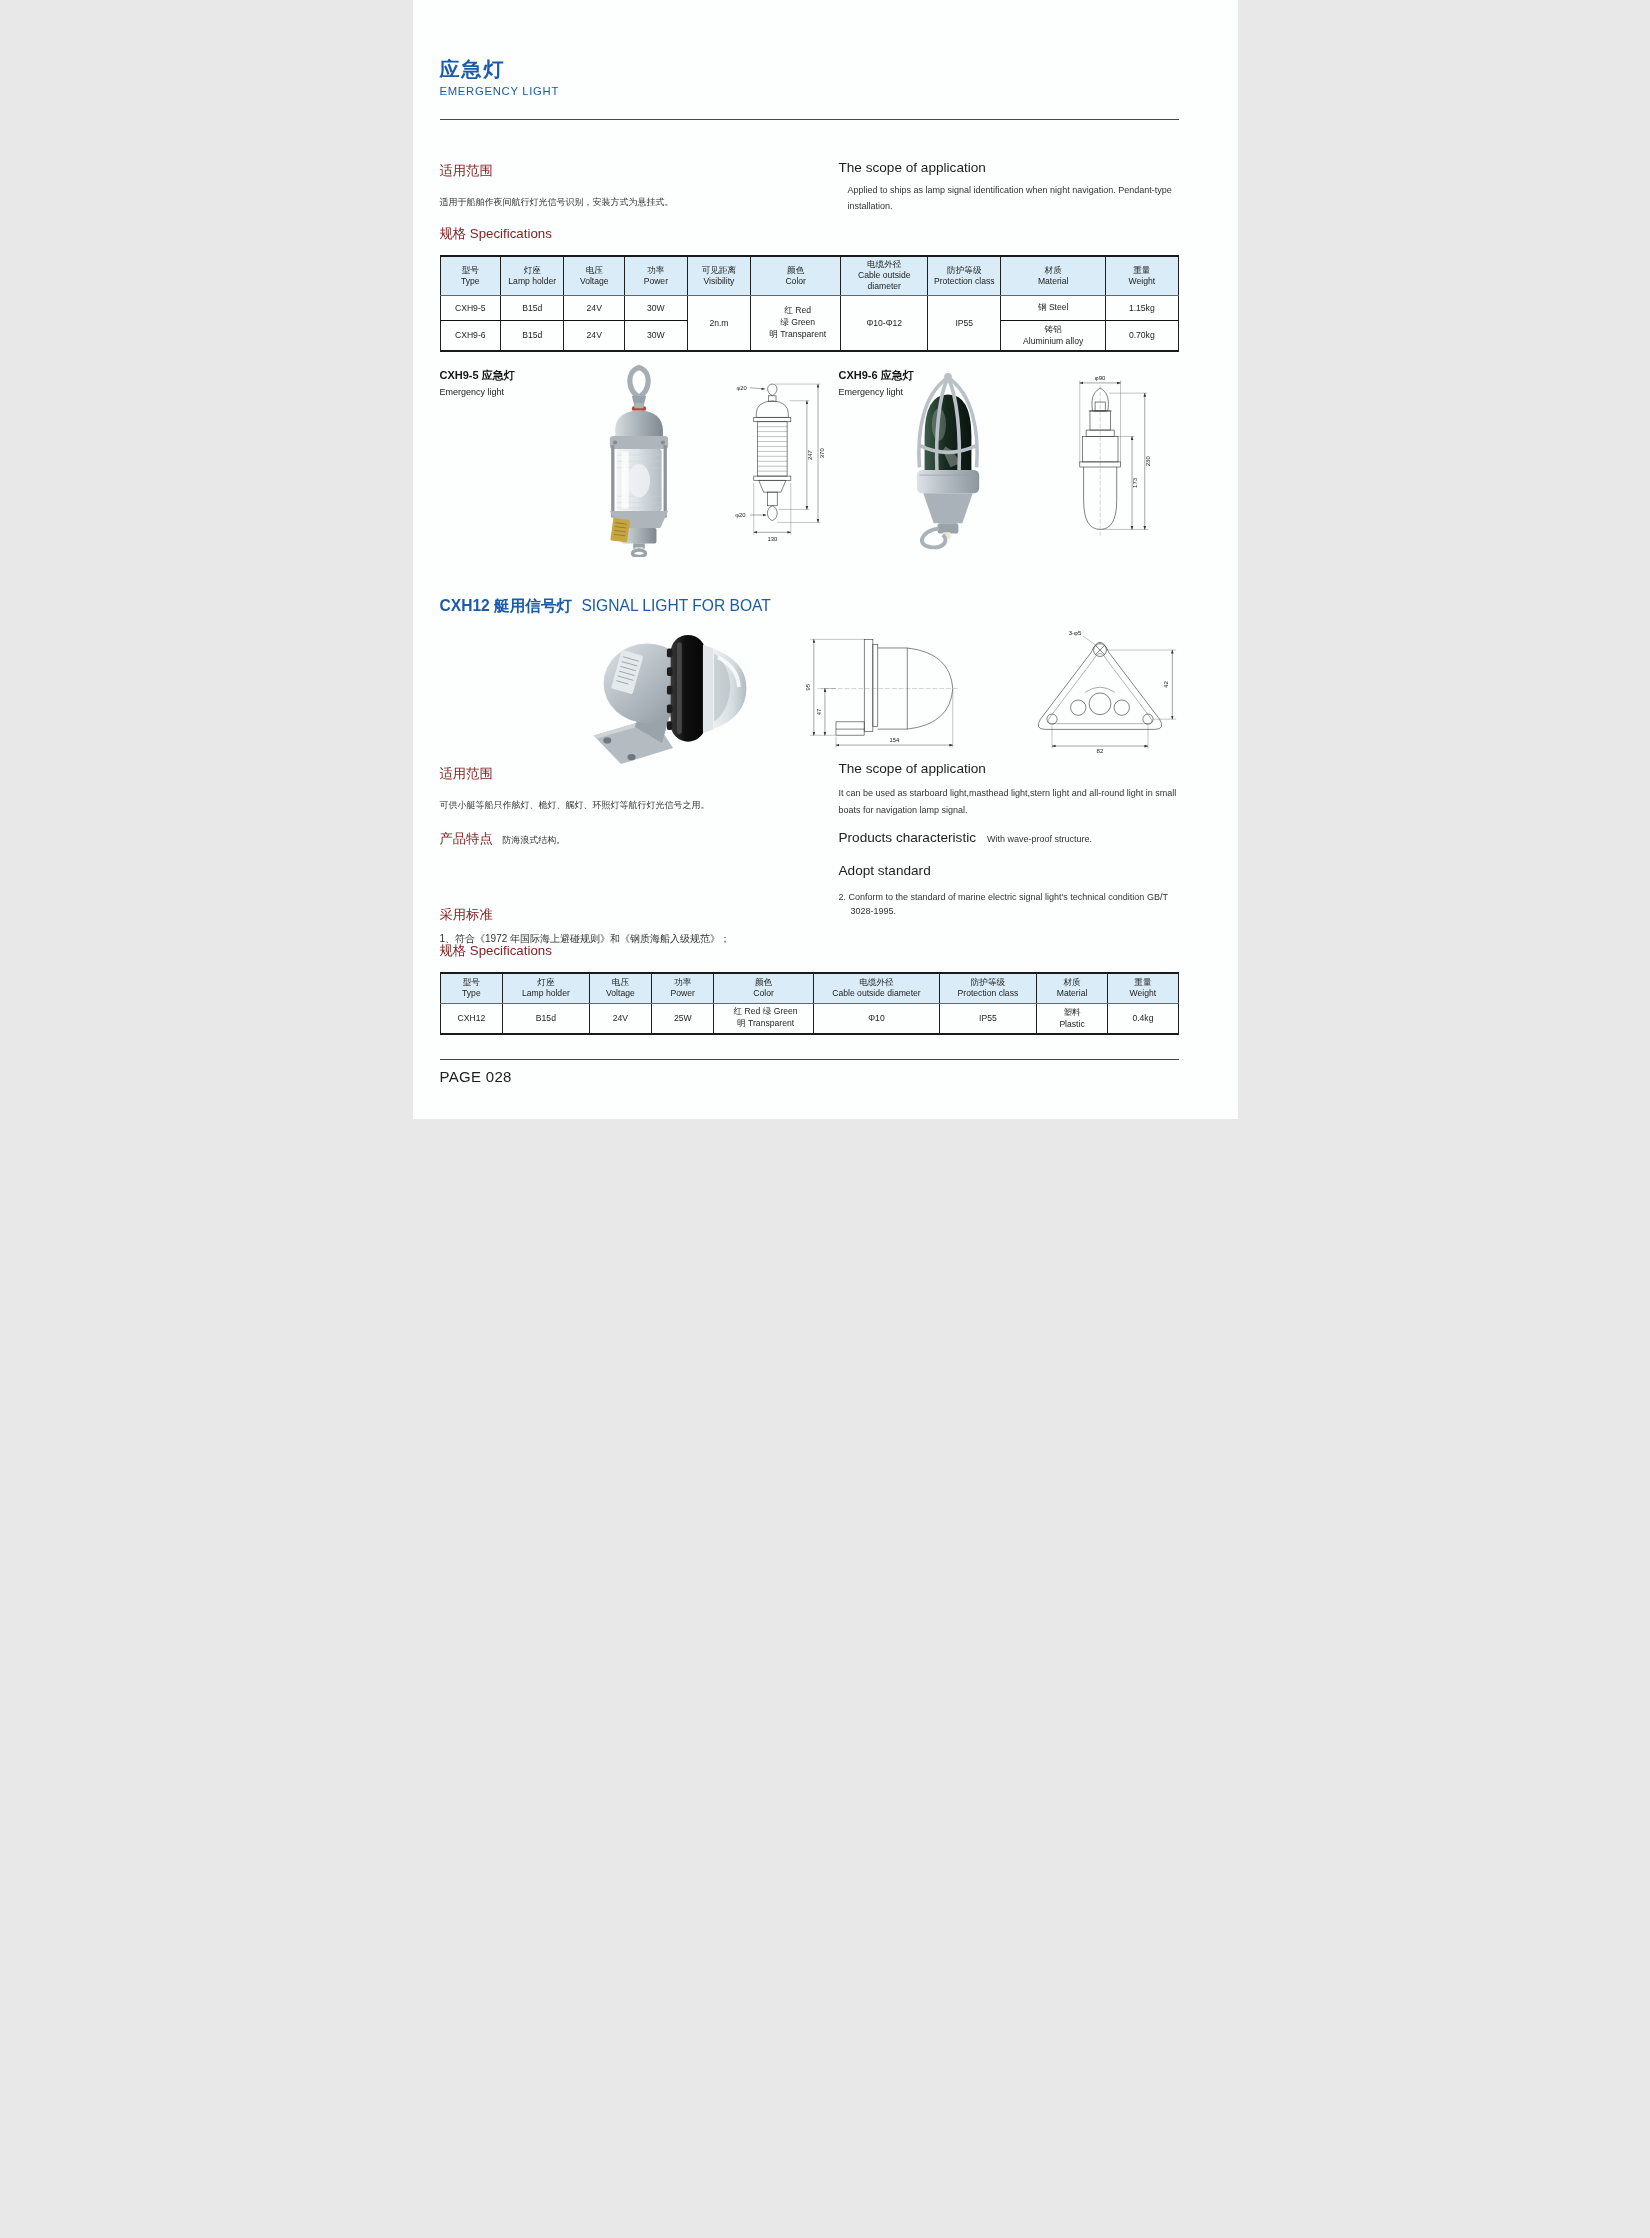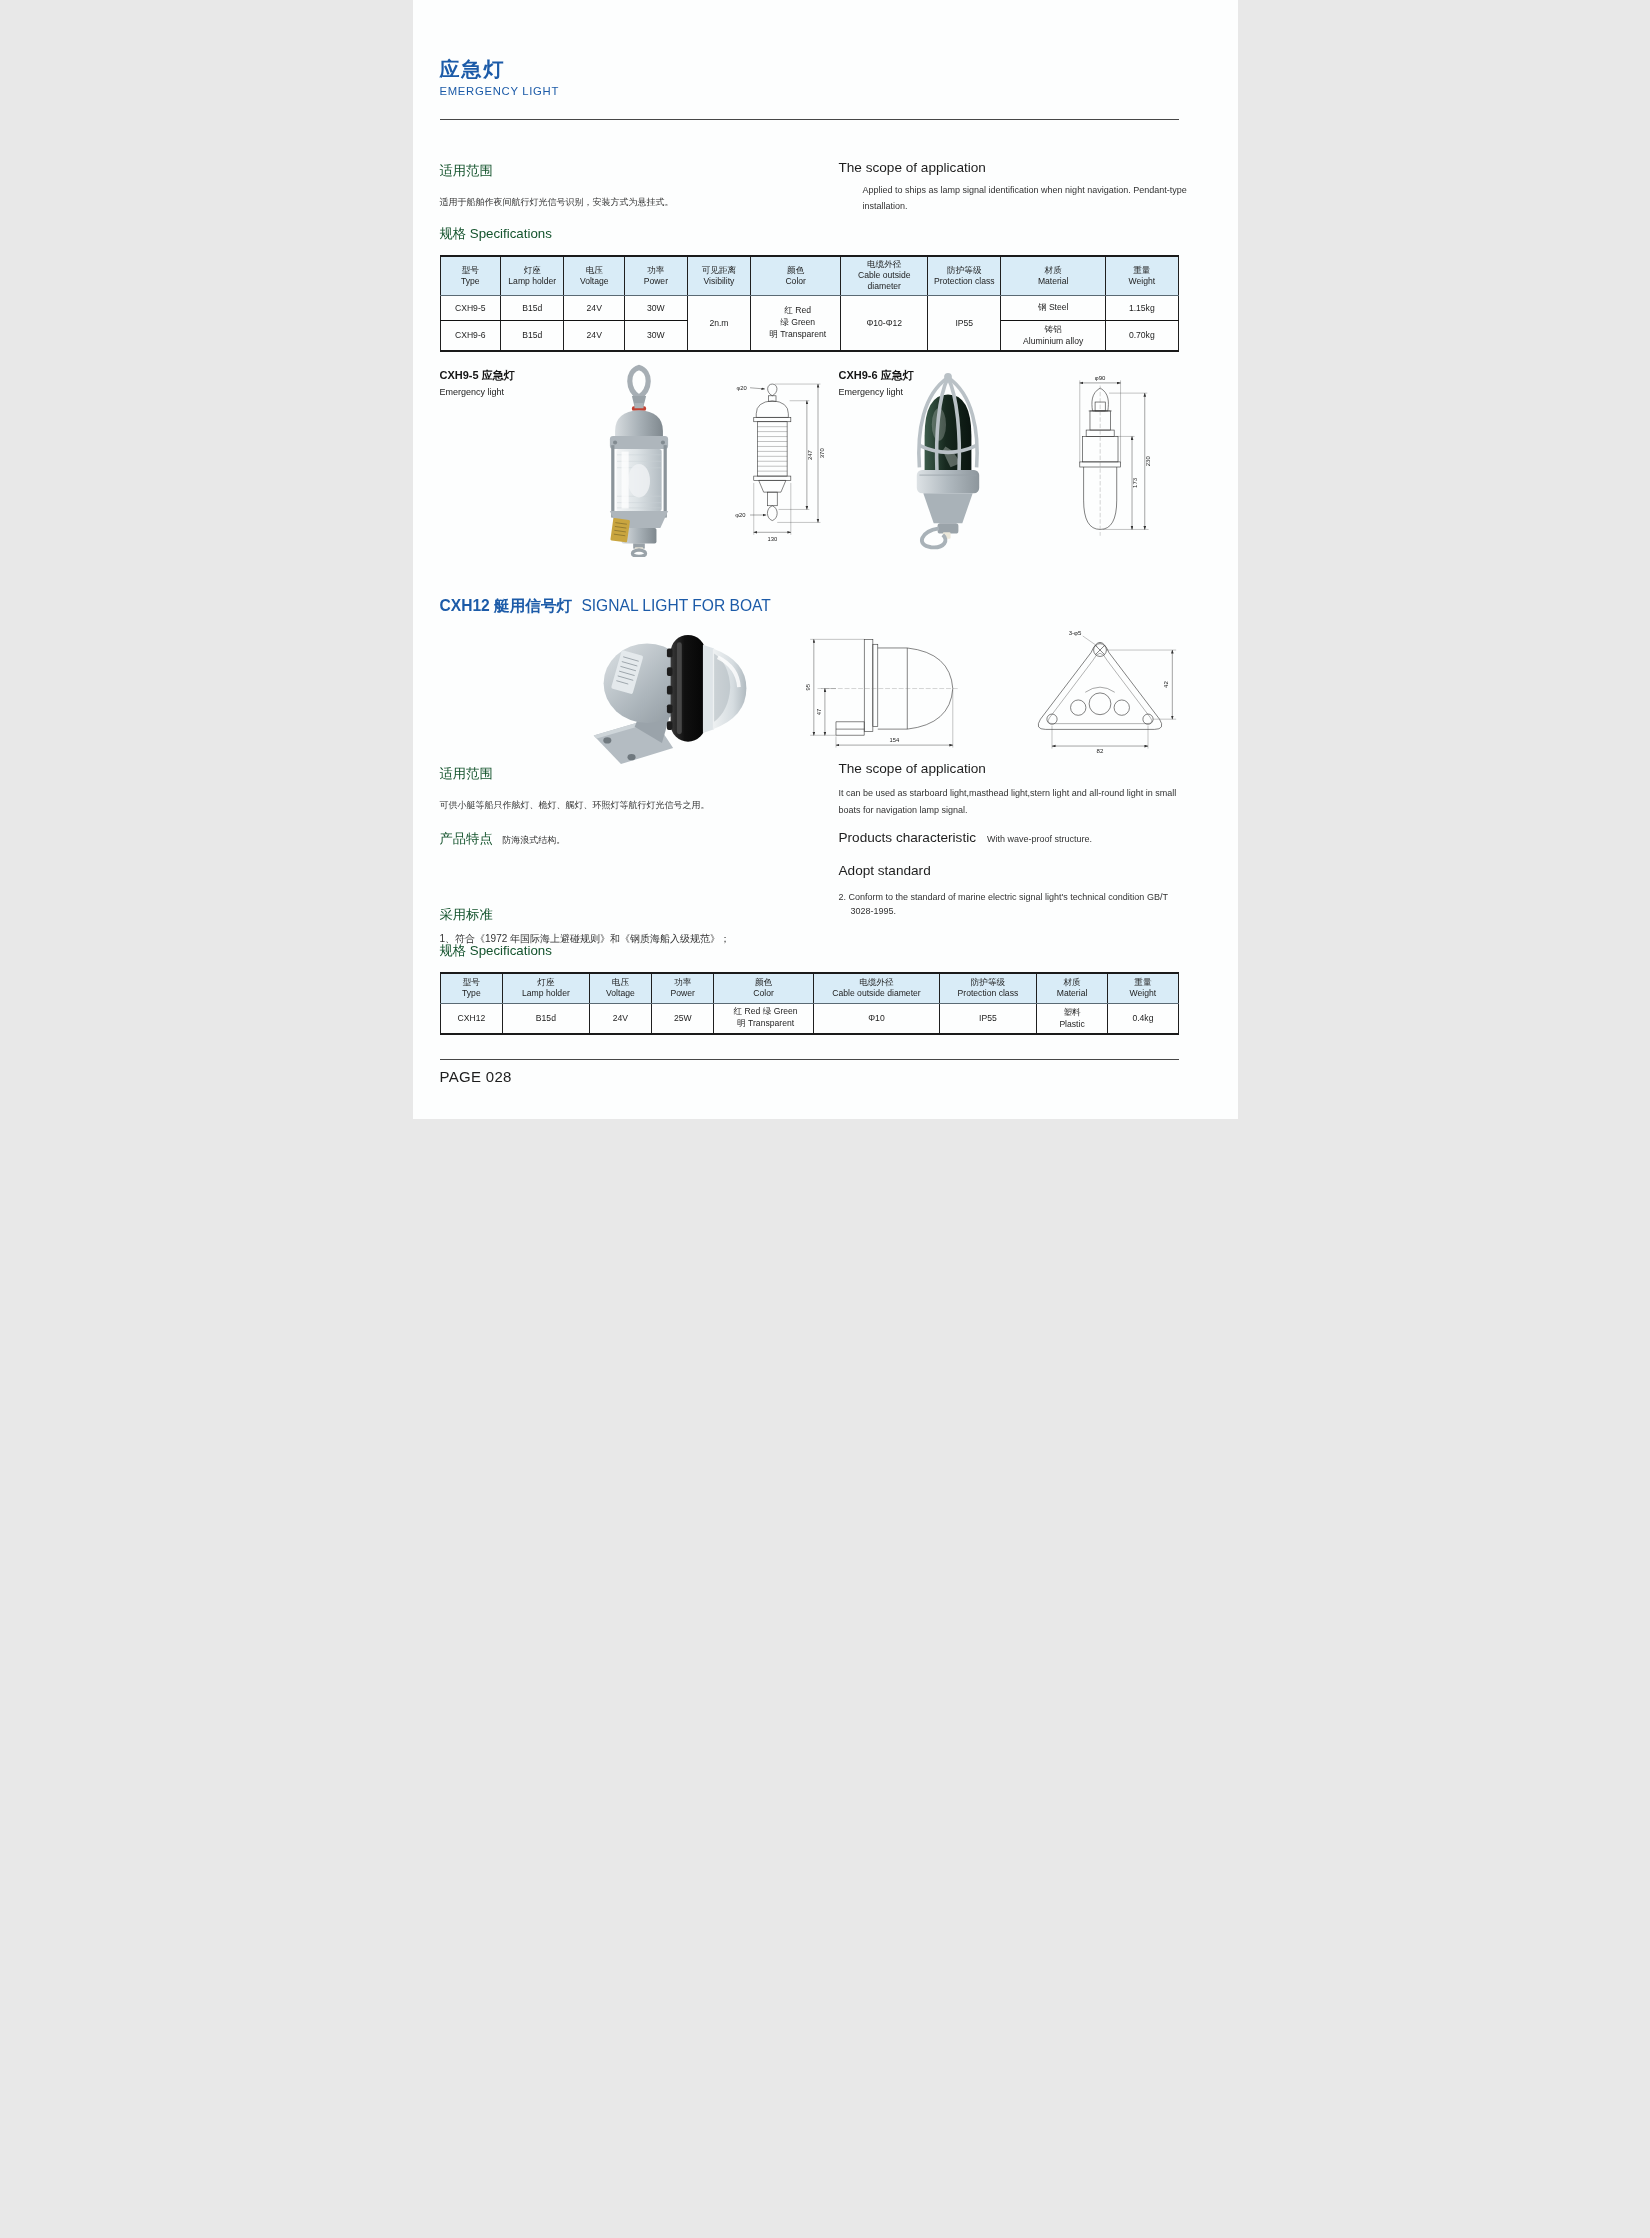--- a/index.html
+++ b/index.html
@@ -5,21 +5,21 @@
   html,body{margin:0;padding:0;background:#e8e8e8;}
   .page{position:relative;width:825px;height:1119px;margin:0 auto;background:#fdfefe;
         font-family:"Liberation Sans","DejaVu Sans",sans-serif;color:#2a2a2a;overflow:hidden;}
   .abs{position:absolute;}
   .blue{color:#1c5ba8;}
   .title-zh{left:27px;top:56px;font-size:20px;font-weight:bold;letter-spacing:2px;}
   .title-en{left:27px;top:85px;font-size:11.3px;letter-spacing:0.7px;}
   .rule{left:27px;width:739px;height:1.3px;background:#474747;}
   .rule-top{top:119px;}
   .rule-bottom{top:1059px;}
-  .h-zh{font-size:13.3px;color:#14532d;}
+  .h-zh{font-size:13.3px;color:#7f1d1d;}
   .h-en{font-size:13.6px;color:#1d1d1d;}
   .body-text{font-size:9px;color:#333;line-height:1.8;}
   .sub-note{font-size:9px;color:#333;}
   
   table{border-collapse:collapse;width:100%;table-layout:fixed;}
   .spec-table{font-size:8.6px;color:#1d1d1d;}
   .spec-table th,.spec-table td{border-left:0.7px solid #1f1f1f;border-right:0.7px solid #1f1f1f;
       text-align:center;vertical-align:middle;padding:1.3px 2.7px;font-weight:normal;}
   .spec-table thead th{background:#d9ecf7;border-bottom:0.7px solid #5a6a74;}
   .spec-table{border-top:2px solid #1a1a1a;border-bottom:2px solid #1a1a1a;padding-left:25px;}
@@ -46,21 +46,21 @@
 
 <div class="page">
 
   <div class="abs title-zh blue">应急灯</div>
   <div class="abs title-en blue">EMERGENCY LIGHT</div>
   <div class="abs rule rule-top"></div>
 
   <div class="abs h-zh" style="left:27px;top:162px;">适用范围</div>
   <div class="abs body-text" style="left:27px;top:194px;width:359px;">适用于船舶作夜间航行灯光信号识别，安装方式为悬挂式。</div>
   <div class="abs h-en" style="left:426px;top:160px;">The scope of application</div>
-  <div class="abs body-text" style="left:450px;top:182px;width:336px;">Applied to ships as lamp signal identification when night navigation. Pendant-type installation.</div>
+  <div class="abs body-text" style="left:435px;top:182px;width:336px;">Applied to ships as lamp signal identification when night navigation. Pendant-type installation.</div>
   <div class="abs h-zh" style="left:27px;top:225px;">规格 Specifications</div>
 
   <div class="abs" style="left:27px;top:255px;width:739px;">
     <table class="spec-table">
       <colgroup>
         <col style="width:8.2%">
           <col style="width:8.6%">
           <col style="width:8.2%">
           <col style="width:8.5%">
         <col style="width:8.6%">

